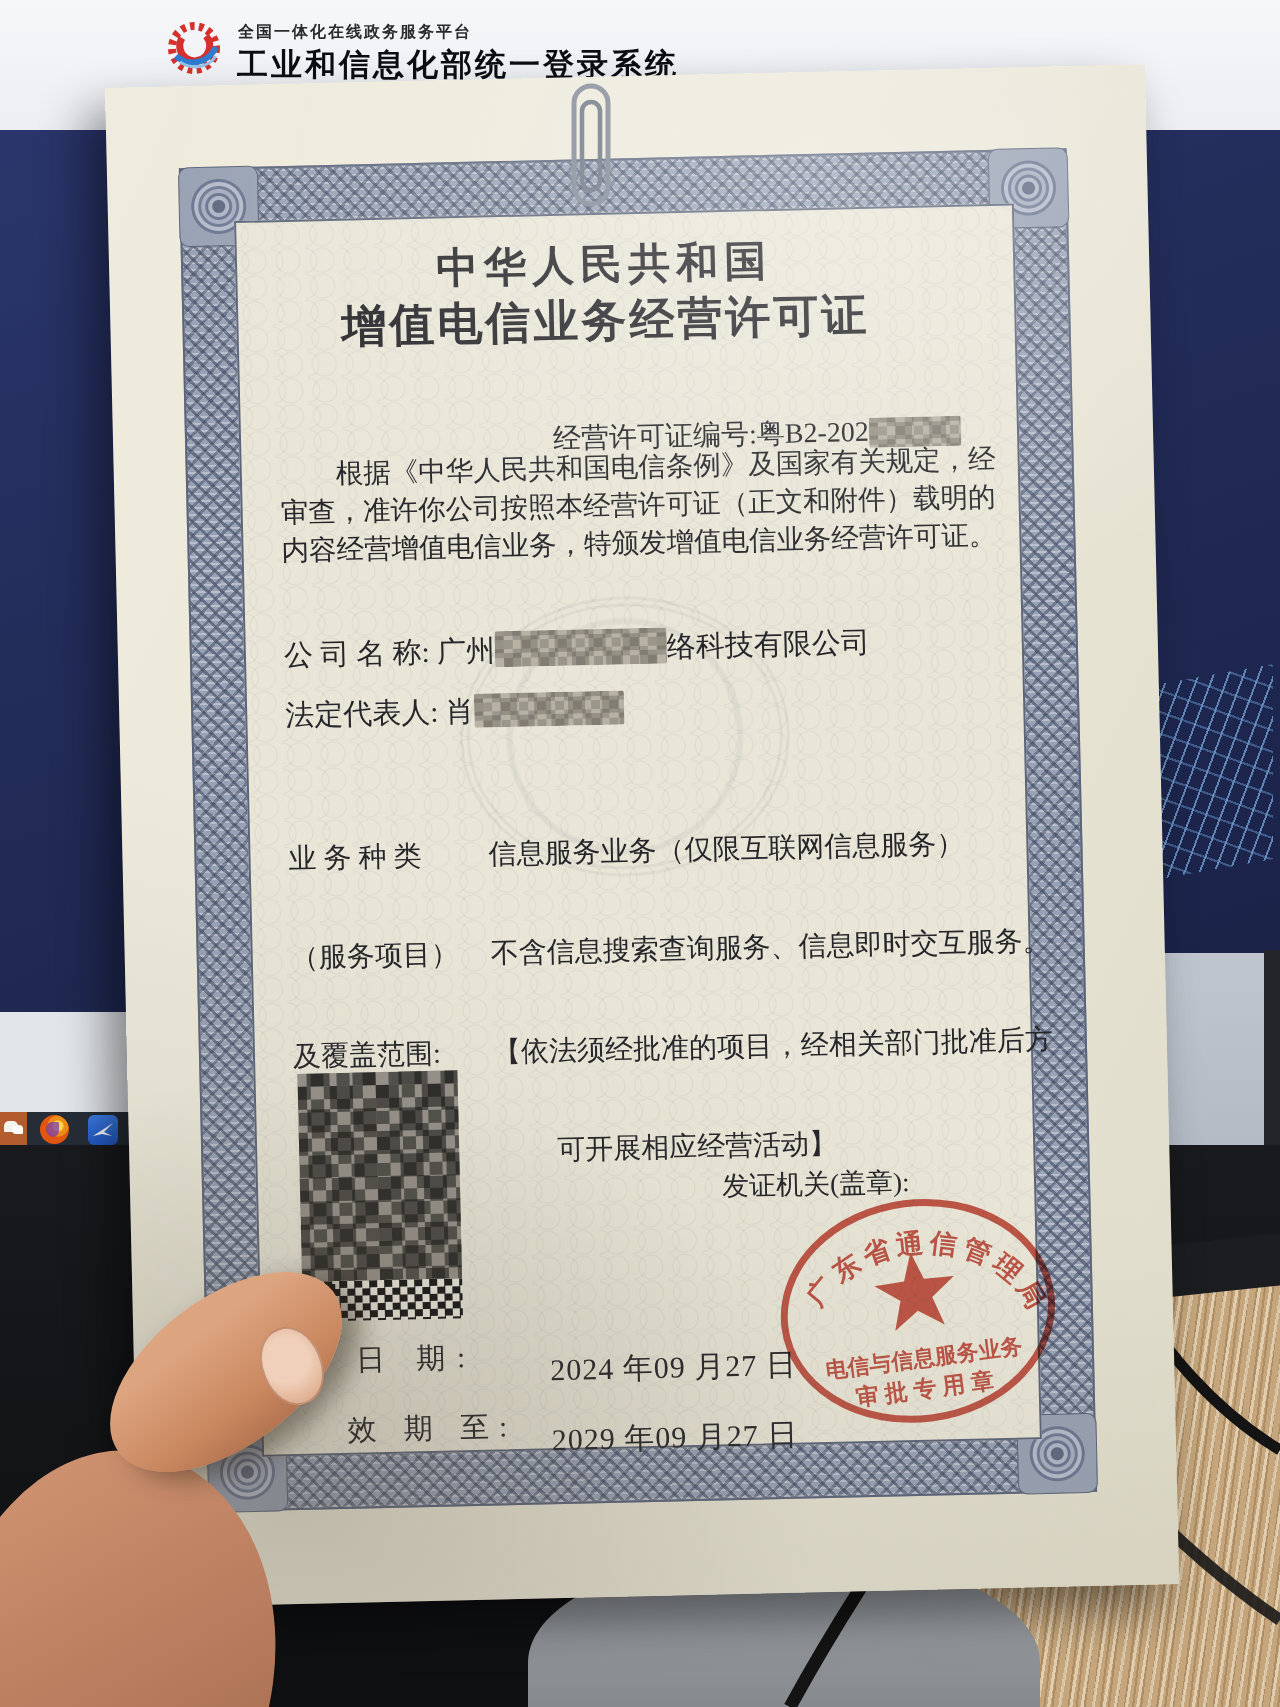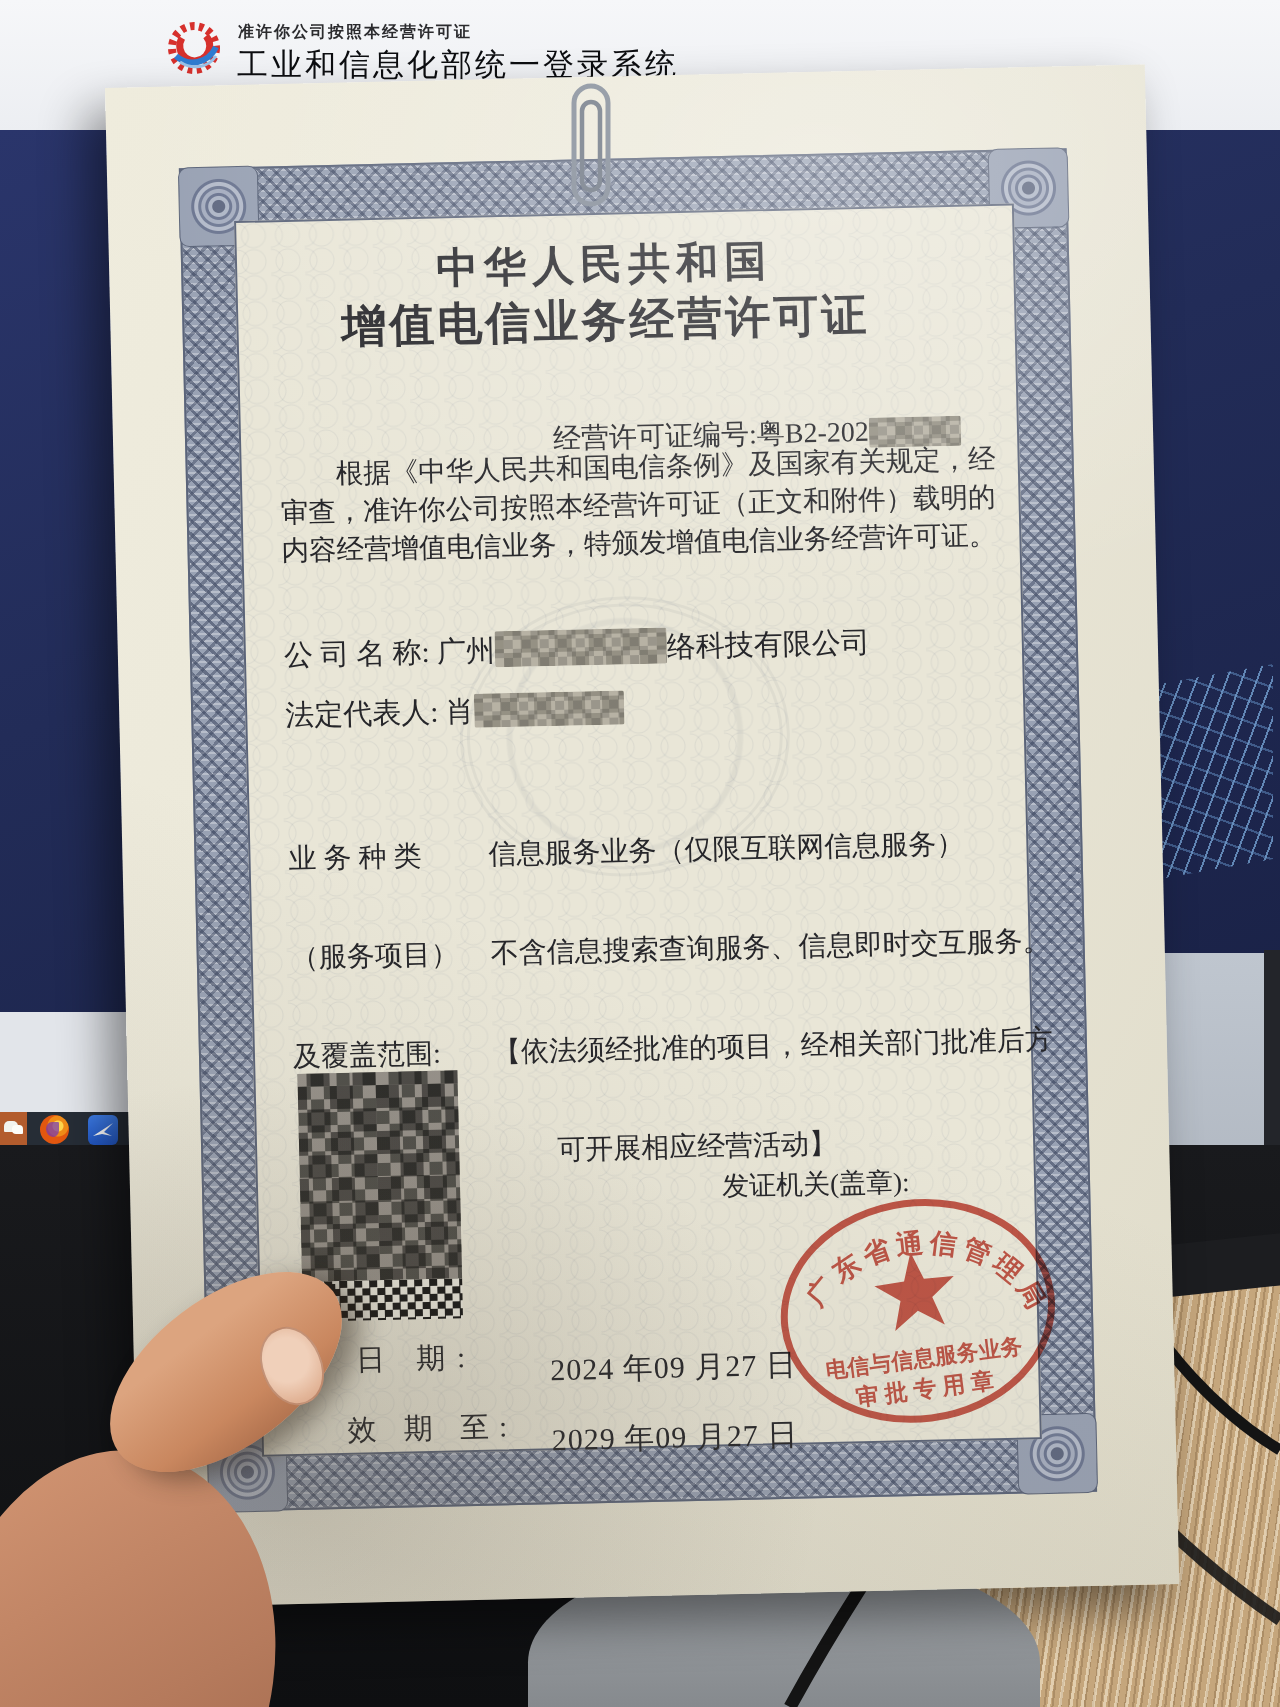--- a/index.html
+++ b/index.html
@@ -3,21 +3,21 @@
 <meta charset="utf-8">
 <style>
   html,body{margin:0;padding:0;background:#222;}
   .scene{position:relative;width:1280px;height:1707px;overflow:hidden;background:#15161a;font-family:"Liberation Sans",sans-serif;}
   .scene *{box-sizing:border-box;}
 
   
   .screen-header{position:absolute;left:0;top:0;width:1280px;height:132px;background:linear-gradient(#f6f7f9,#eceef2);z-index:1;}
   .logo-badge{position:absolute;left:162px;top:16px;width:64px;height:64px;}
   .hdr-tagline{position:absolute;left:238px;top:22px;font-size:16px;letter-spacing:2px;color:#2b2b2e;font-weight:600;white-space:pre;}
-  .hdr-title{position:absolute;left:237px;top:44px;font-size:31px;font-weight:400;letter-spacing:3px;color:#0c0d10;white-space:pre;}
+  .hdr-title{position:absolute;left:237px;top:44px;font-size:31px;font-weight:700;letter-spacing:3px;color:#0c0d10;white-space:pre;}
   .screen-hero{position:absolute;left:0;top:130px;width:1280px;height:887px;background:linear-gradient(160deg,#2a356b 0%,#222c58 45%,#1a2247 100%);z-index:2;}
   .hero-grid{position:absolute;left:1148px;top:675px;width:125px;height:195px;z-index:3;opacity:.8;transform:skewY(-10deg);
     background:repeating-linear-gradient(112deg,rgba(130,180,230,.85) 0 2px,transparent 2px 15px),
                repeating-linear-gradient(28deg,rgba(110,160,215,.55) 0 2px,transparent 2px 19px);}
   .left-strip-light{position:absolute;left:0;top:1012px;width:150px;height:102px;background:#e2e5ea;z-index:3;}
   .right-panel-light{position:absolute;left:1100px;top:953px;width:180px;height:295px;background:linear-gradient(#bfc6cf,#aeb5bf);z-index:3;}
   .right-edge-dark{position:absolute;left:1264px;top:950px;width:16px;height:300px;background:#23252a;z-index:4;}
   .taskbar{position:absolute;left:0;top:1112px;width:132px;height:36px;background:#262d36;z-index:4;display:flex;align-items:center;}
   .tb-orange{position:absolute;left:0;top:0;width:27px;height:36px;background:#b35c2d;}
   .wechat-glyph{position:absolute;left:4px;top:9px;width:14px;height:11px;background:#f2f3ee;border-radius:5px 5px 5px 1px;}
@@ -120,21 +120,21 @@
 
   <div class="screen-header">
     <div class="logo-badge">
       <svg width="64" height="64" viewBox="0 0 64 64">
         <circle cx="32" cy="32" r="22" fill="none" stroke="#d6302c" stroke-width="8" stroke-dasharray="4.6 4.4"></circle>
         <path d="M 20 22 A 15 15 0 1 0 44 20" fill="none" stroke="#d6302c" stroke-width="7"></path>
         <path d="M 14 40 C 26 51 46 48 54 31" fill="none" stroke="#2e7bd0" stroke-width="6"></path>
         <path d="M 18 46 C 30 54 46 52 54 40" fill="none" stroke="#9ac2e8" stroke-width="3"></path>
       </svg>
     </div>
-    <div class="hdr-tagline">准许你公司按照本经营许可证</div>
+    <div class="hdr-tagline">全国一体化在线政务服务平台</div>
     <div class="hdr-title">工业和信息化部统一登录系统</div>
   </div>
 
   <div class="screen-hero"></div>
   <div class="hero-grid"></div>
   <div class="left-strip-light"></div>
   <div class="right-panel-light"></div>
   <div class="right-edge-dark"></div>
 
   <div class="taskbar">

